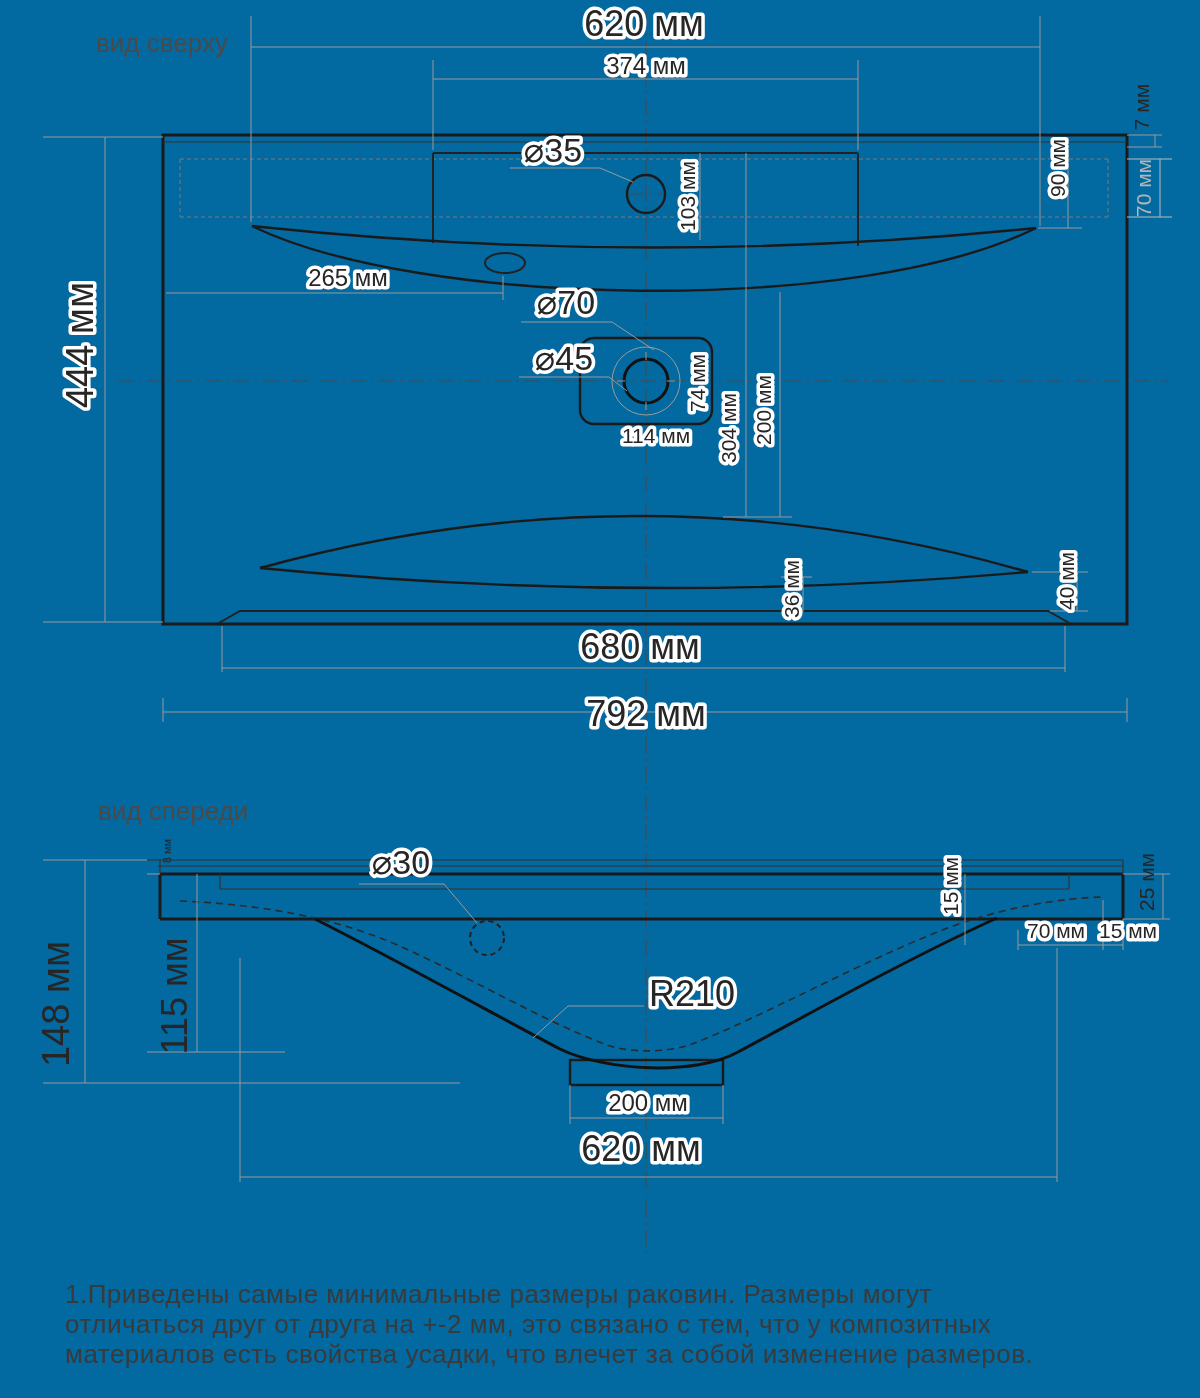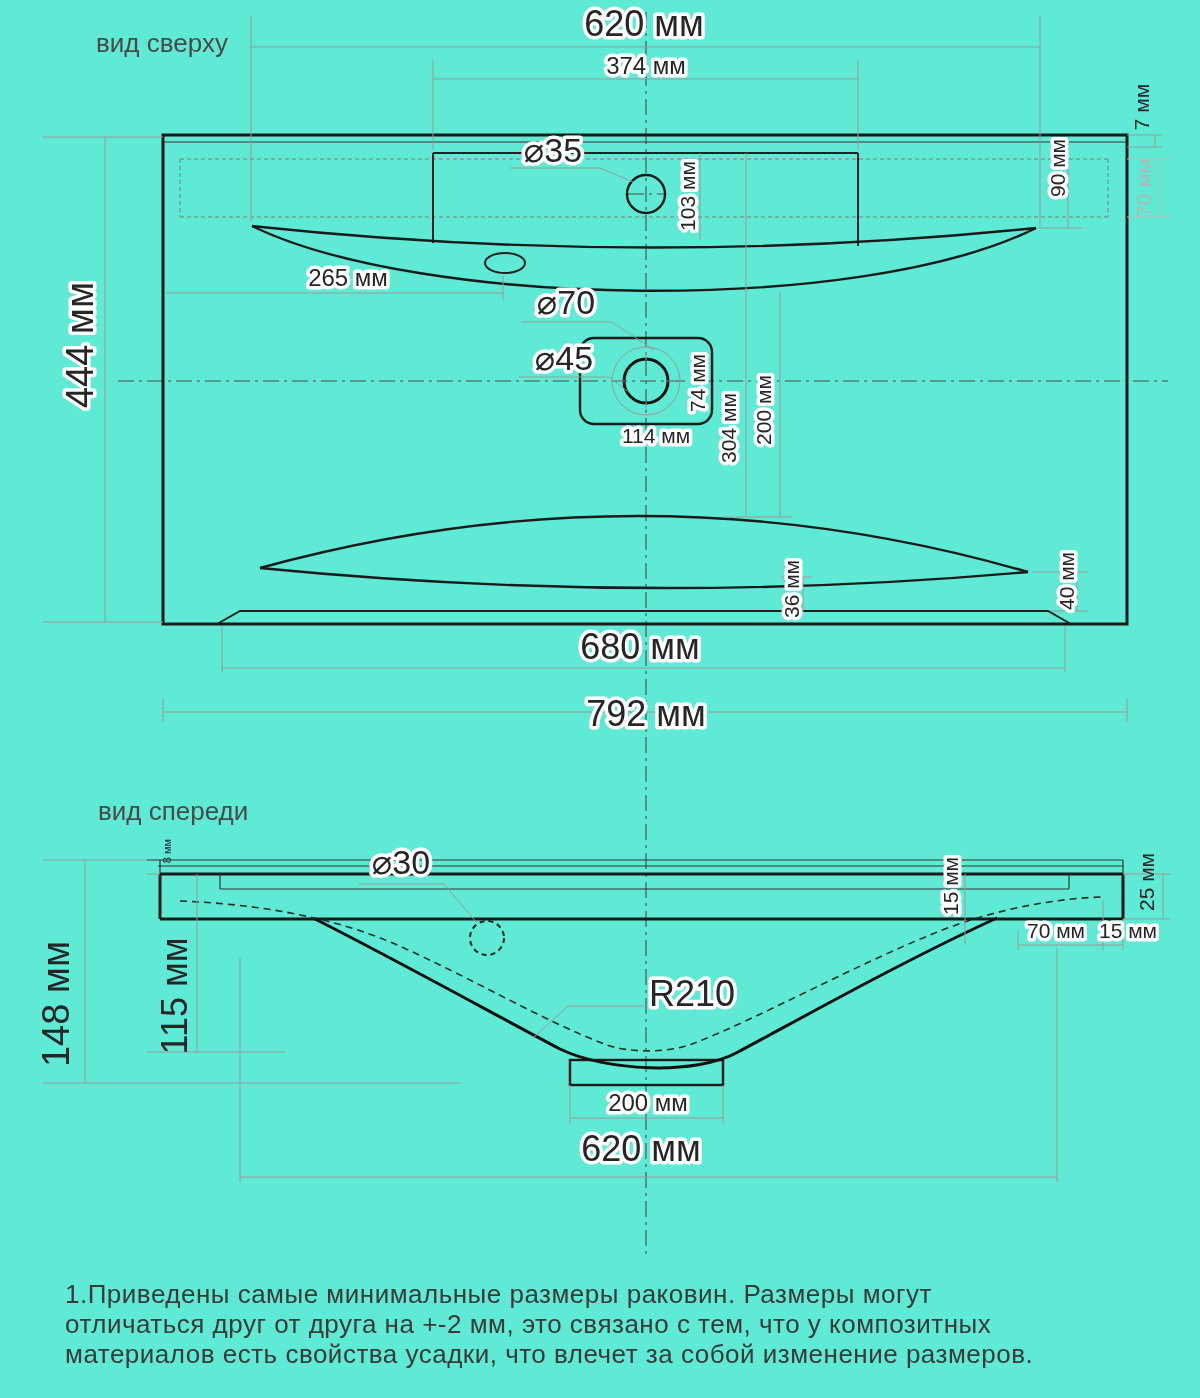--- a/index.html
+++ b/index.html
@@ -1,16 +1,16 @@
 <!DOCTYPE html>
 <html><head>
 <meta charset="utf-8">
 <style>
   html,body{margin:0;padding:0;background:#fdfdfd;}
-  .page{position:relative;width:1200px;height:1398px;background:#5eead4;font-family:"Liberation Sans","DejaVu Sans",sans-serif;}
+  .page{position:relative;width:1200px;height:1398px;background:#0369a1;font-family:"Liberation Sans","DejaVu Sans",sans-serif;}
   svg text{font-family:"Liberation Sans","DejaVu Sans",sans-serif;fill:#262626;}
   .s3{stroke:#1a1a1a;stroke-width:3;fill:none;}
   .s25{stroke:#1a1a1a;stroke-width:2.4;fill:none;}
   .s2{stroke:#222;stroke-width:2;fill:none;}
   .t{stroke:#333;stroke-width:1.2;fill:none;}
   .d{stroke:#9a9a9a;stroke-width:1;fill:none;}
   .dg{stroke:#bcbcbc;stroke-width:1;fill:none;}
   .dsh{stroke:#7a7a7a;stroke-width:1;stroke-dasharray:4 3;fill:none;}
   .cl{stroke:#4a4a4a;stroke-width:1.1;stroke-dasharray:16 5 3 5;fill:none;}
   .bd{stroke:#2a2a2a;stroke-width:1.6;stroke-dasharray:7 5;fill:none;}

